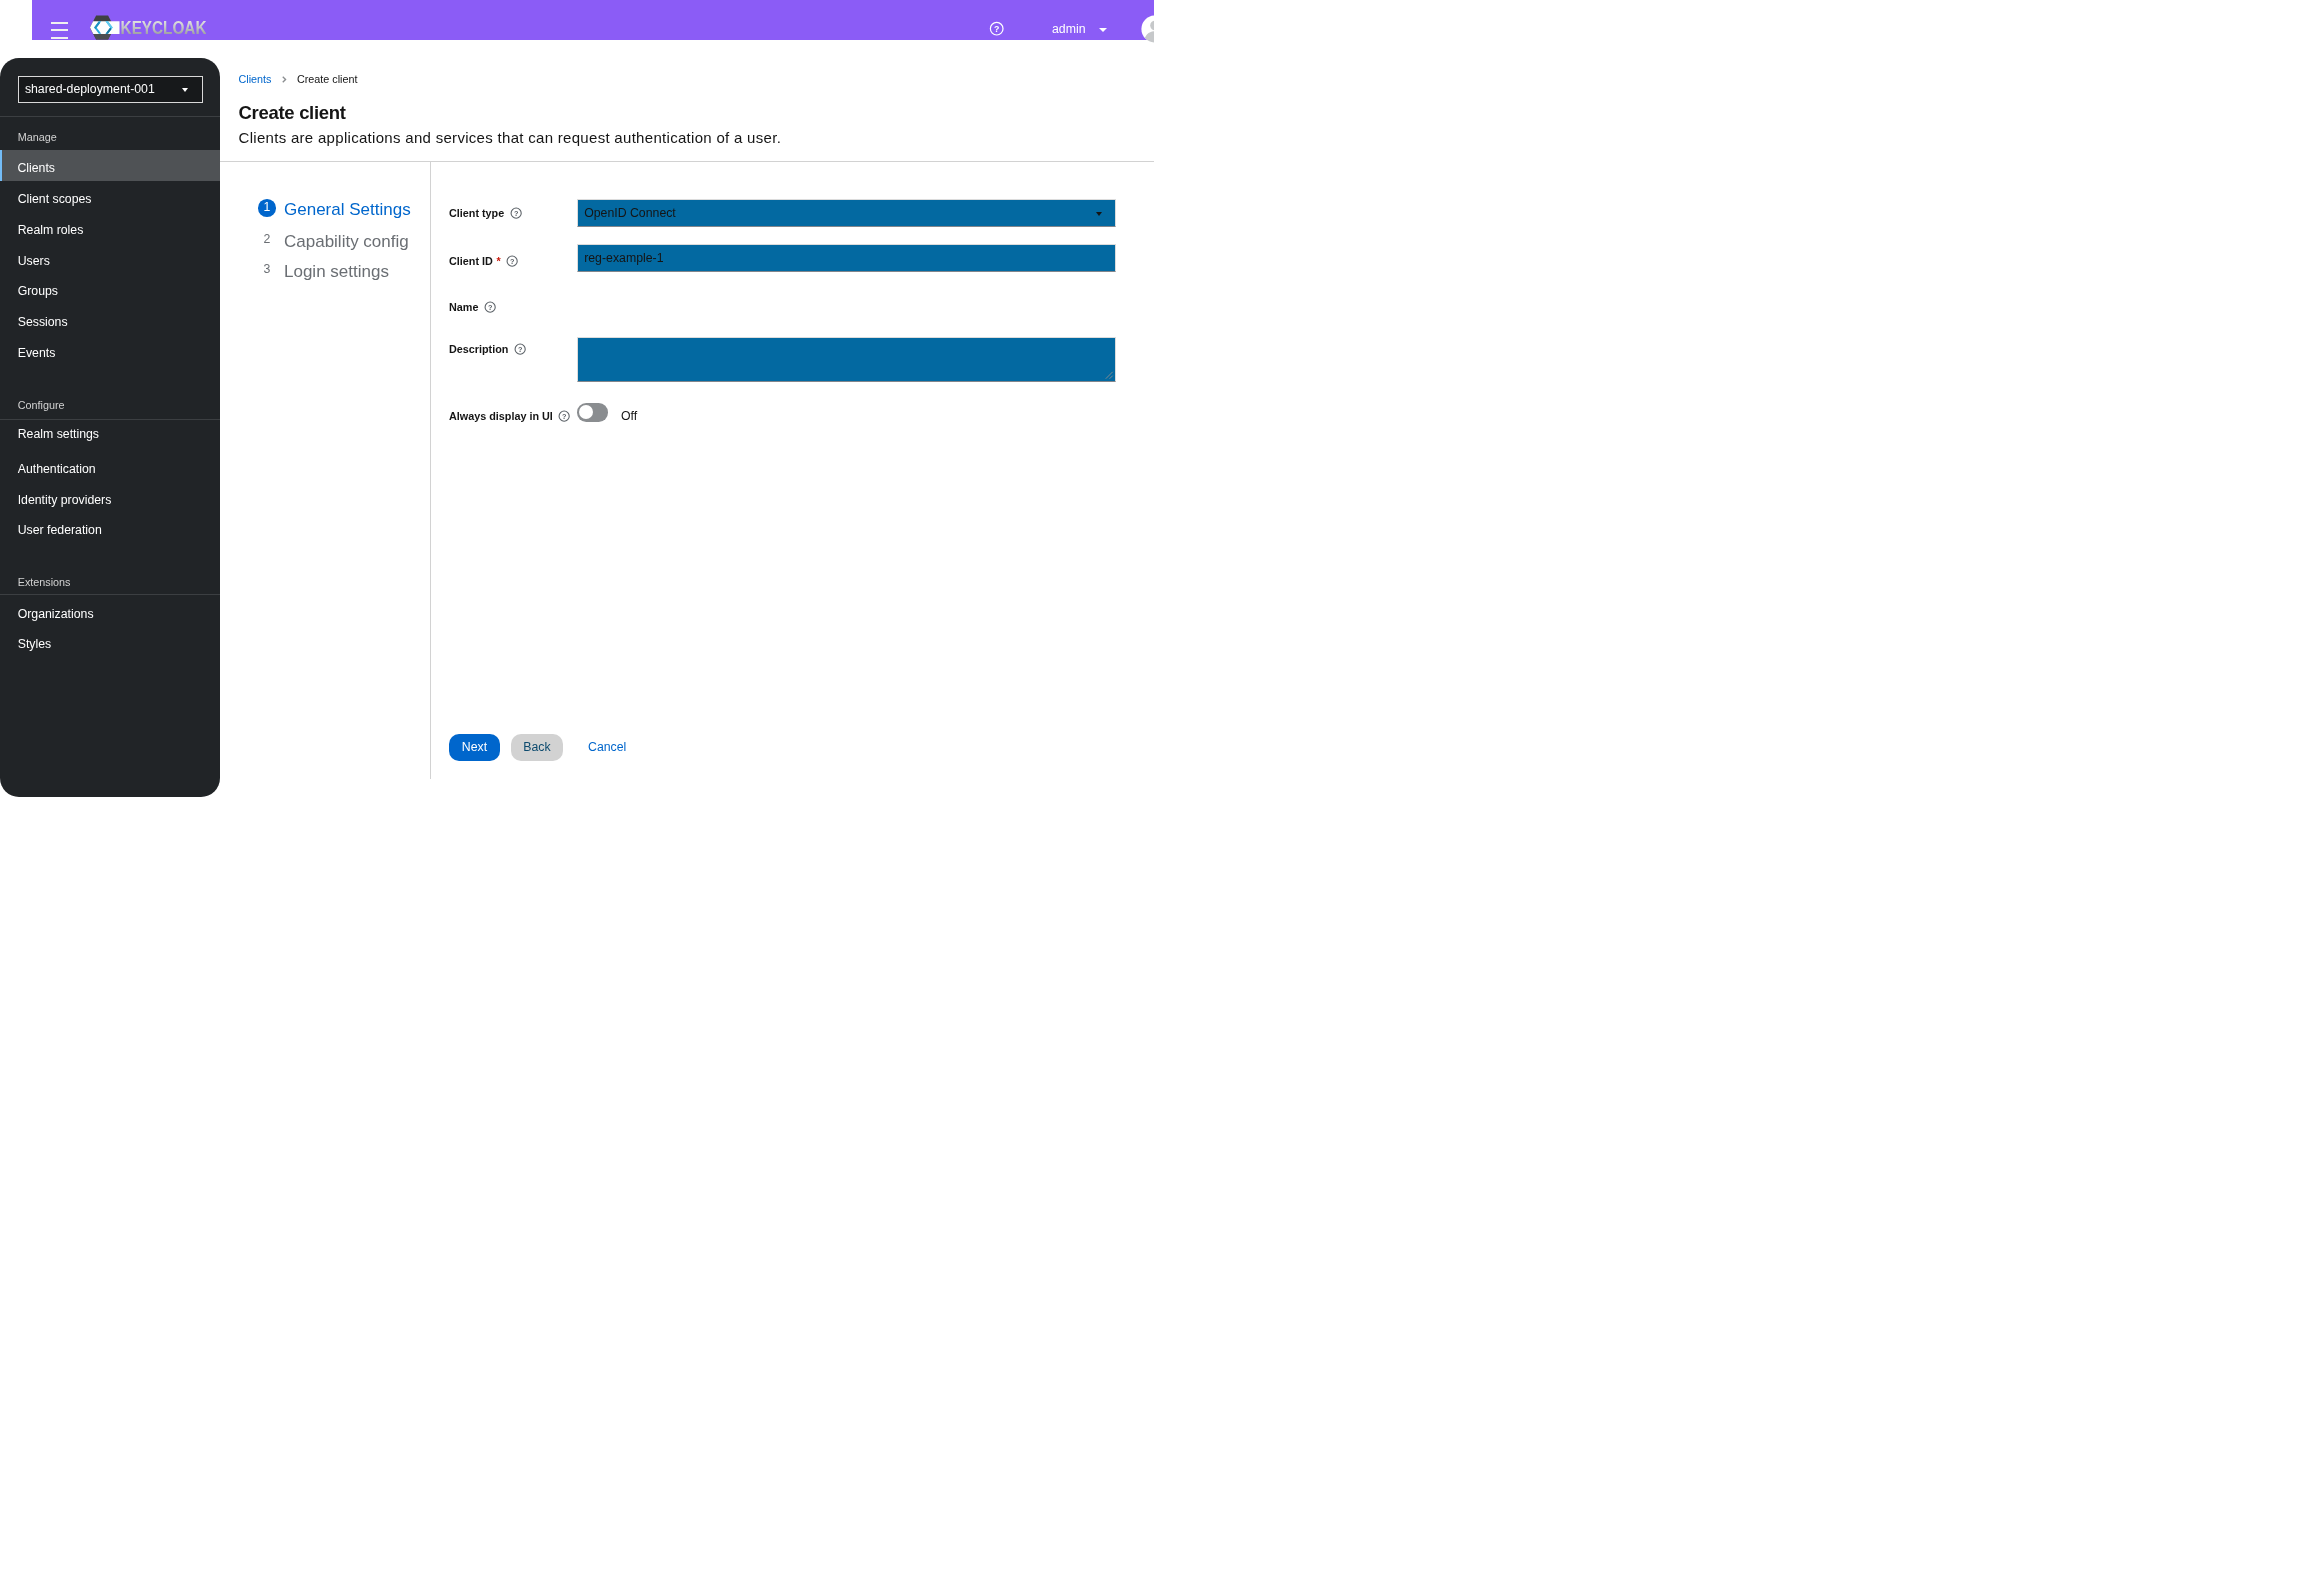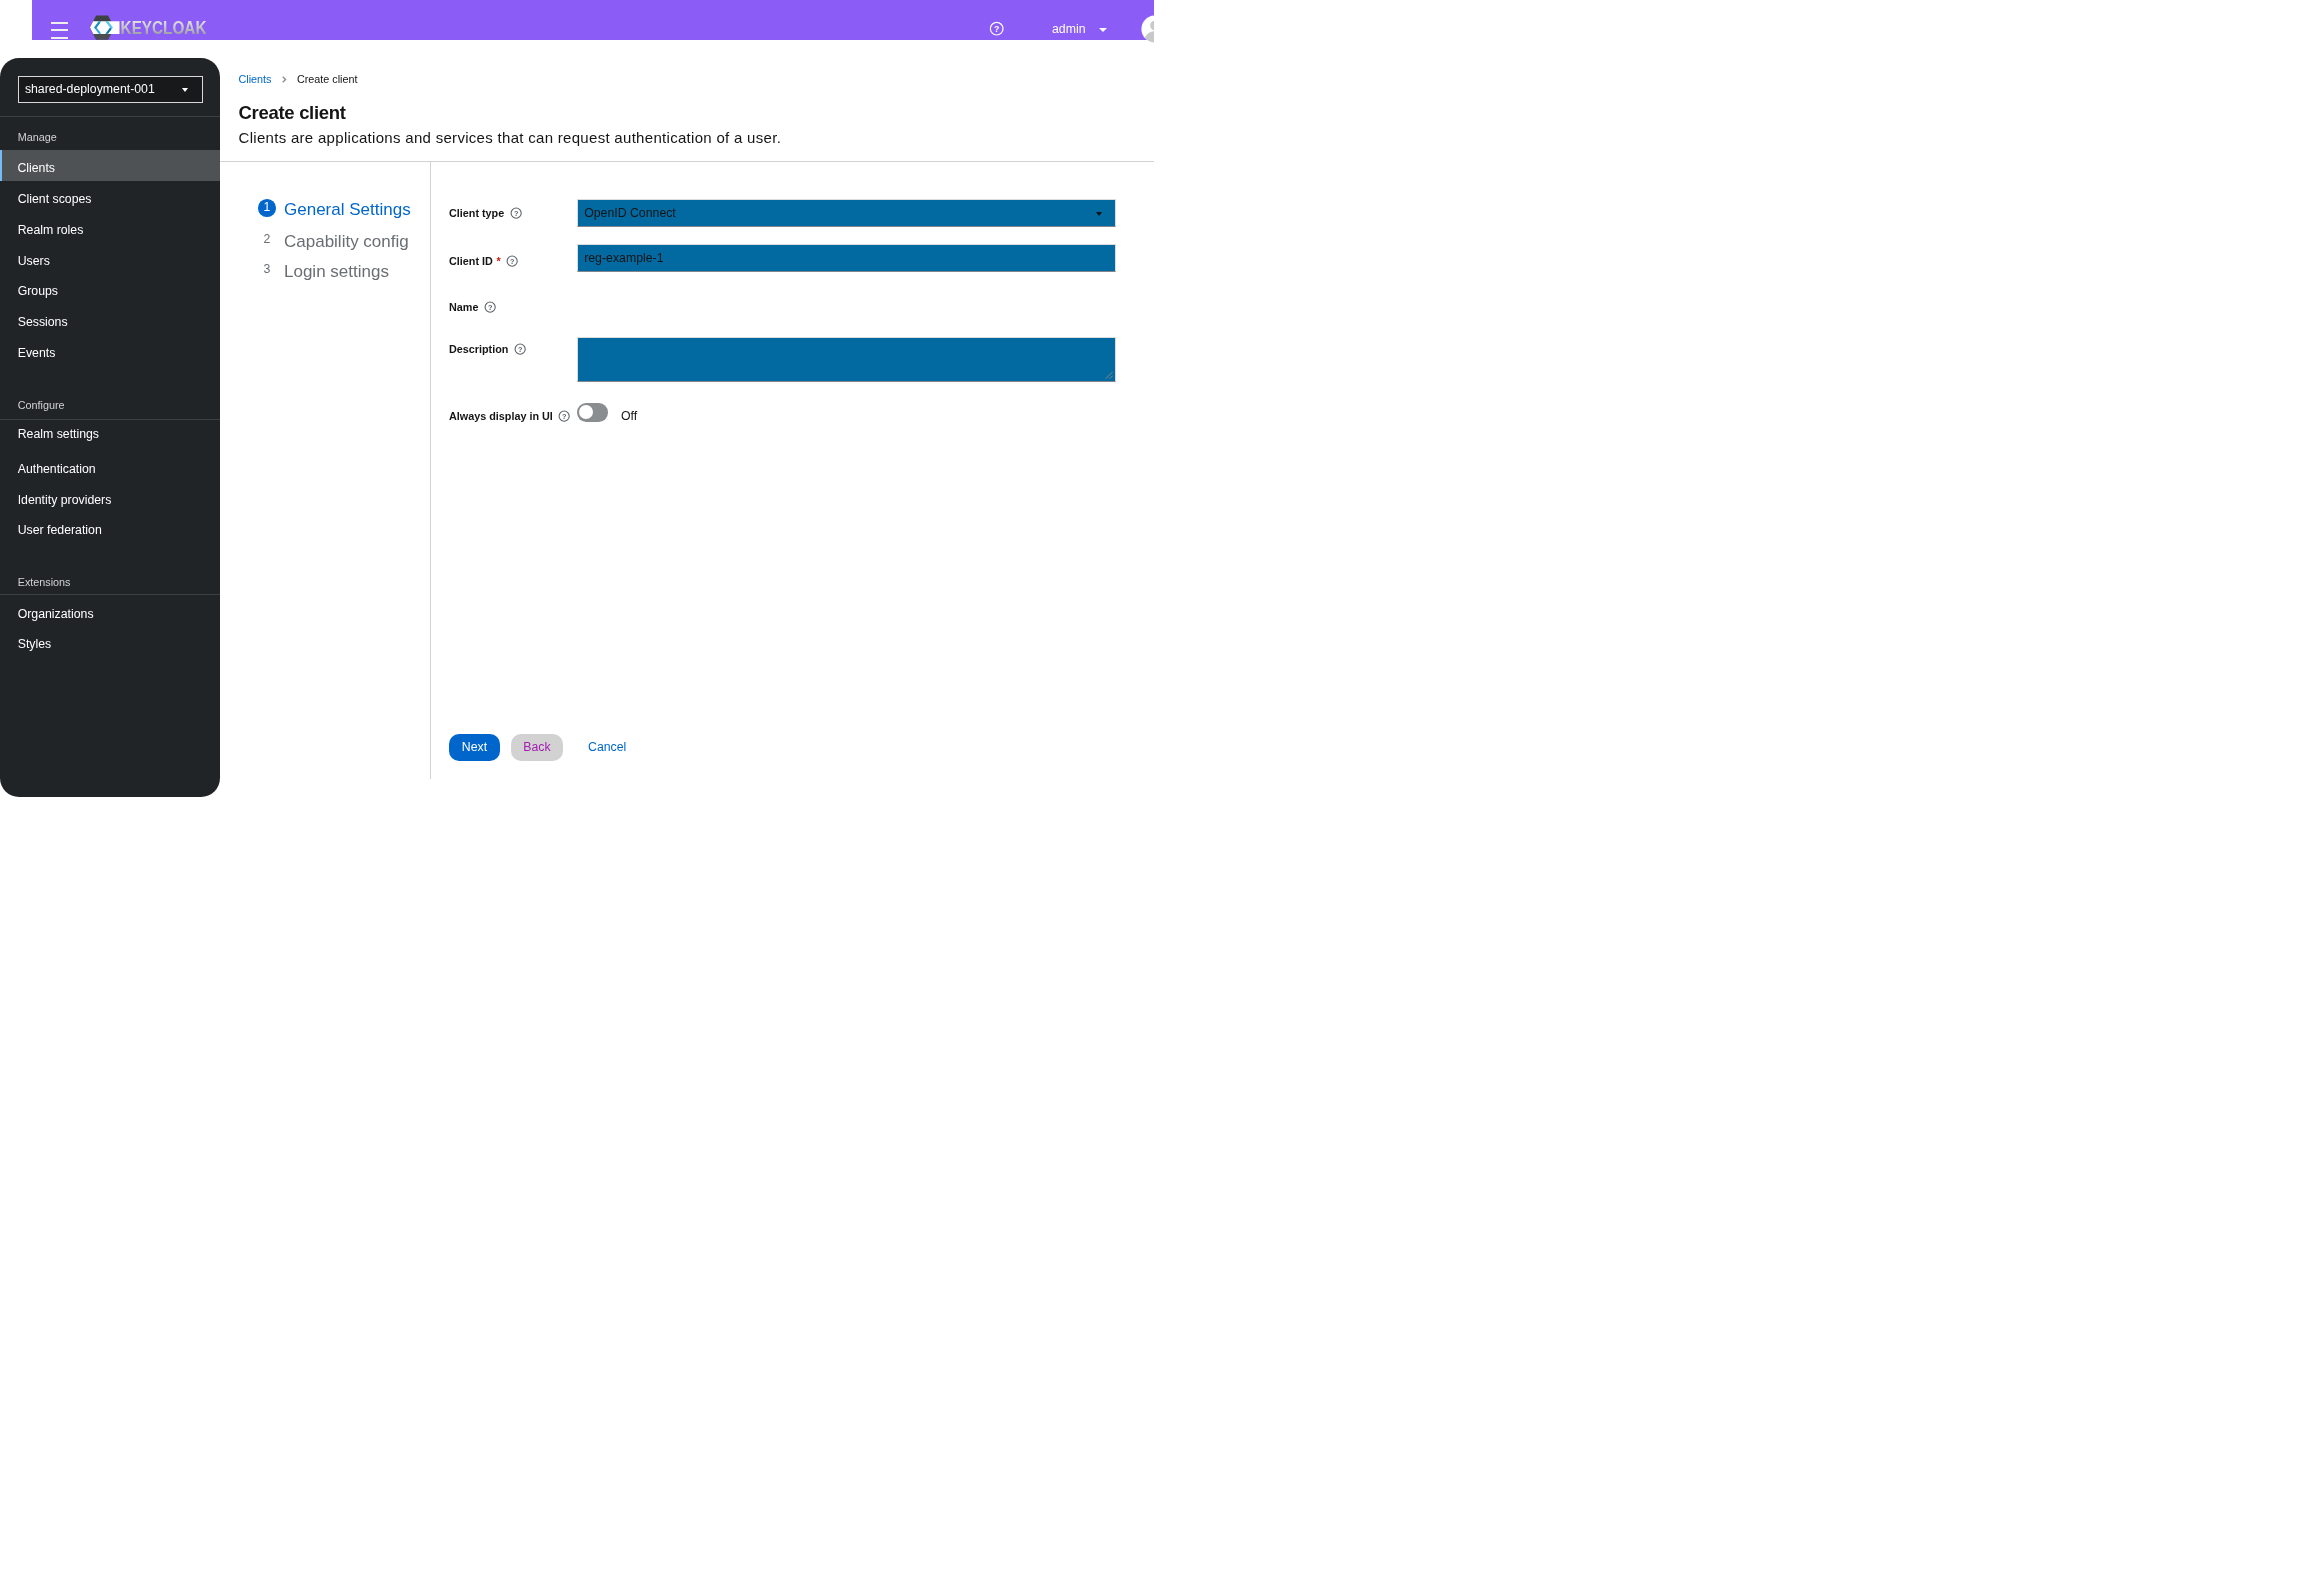--- a/index.html
+++ b/index.html
@@ -54,21 +54,21 @@
   .sel .scaret { position:absolute; right:13px; top:11.5px; width:0; height:0; border-left:3.8px solid transparent; border-right:3.8px solid transparent; border-top:4.6px solid #151515; }
   .tarea { height:45px; }
   .resz { position:absolute; right:1.5px; bottom:1.5px; width:8.5px; height:8.5px; }
   .toggle { position:absolute; left:357px; width:31px; height:18.5px; border-radius:9.2px; background:#8a8d90; }
   .toggle .knob { position:absolute; left:2.3px; top:2.3px; width:14px; height:14px; border-radius:50%; background:#fff; }
   .offlbl { position:absolute; left:401px; font-size:12.3px; }
 
   
   .btn { position:absolute; height:27px; border-radius:10px; font-size:12.3px; text-align:center; line-height:27px; }
   .btn-next { left:229px; top:676px; width:51px; background:#0066cc; color:#fff; }
-  .btn-back { left:291px; top:676px; width:52px; background:#d2d2d2; color:#a21caf; }
+  .btn-back { left:291px; top:676px; width:52px; background:#d2d2d2; color:#0c4a6e; }
   .btn-cancel { left:368px; top:676px; color:#0066cc; }
 </style>
 </head>
 <body>
 <div class="page">
 
   <header class="masthead">
     <div class="burger">
         <div class="b1"></div>
         <div class="b2"></div>

